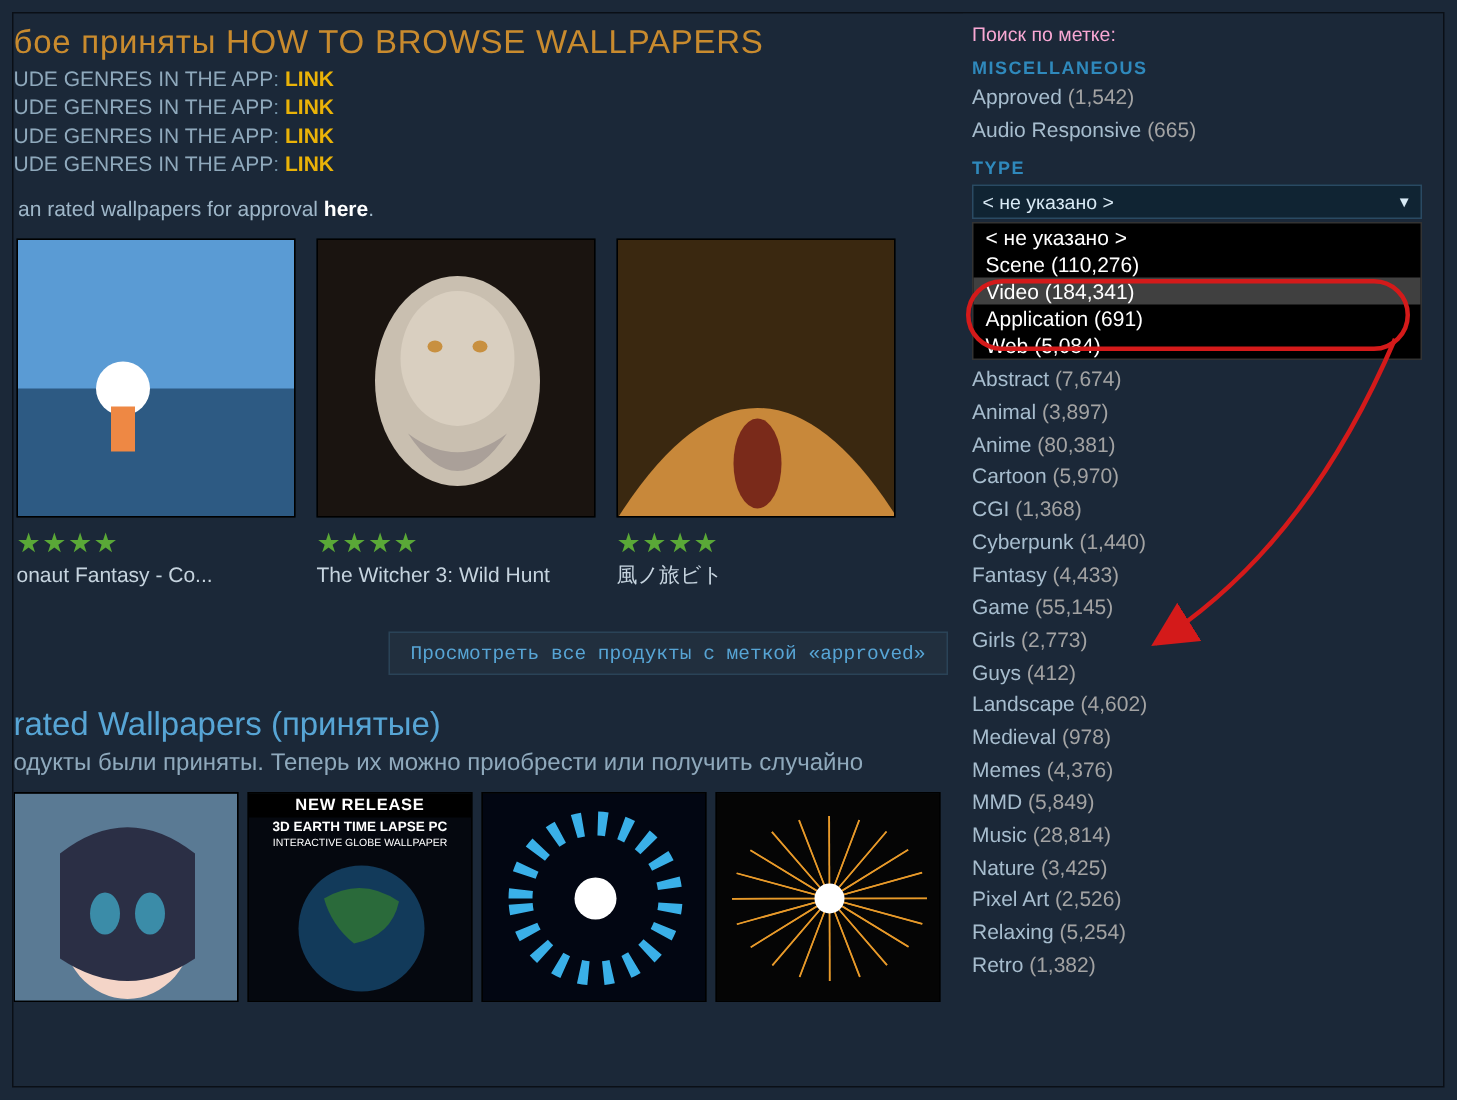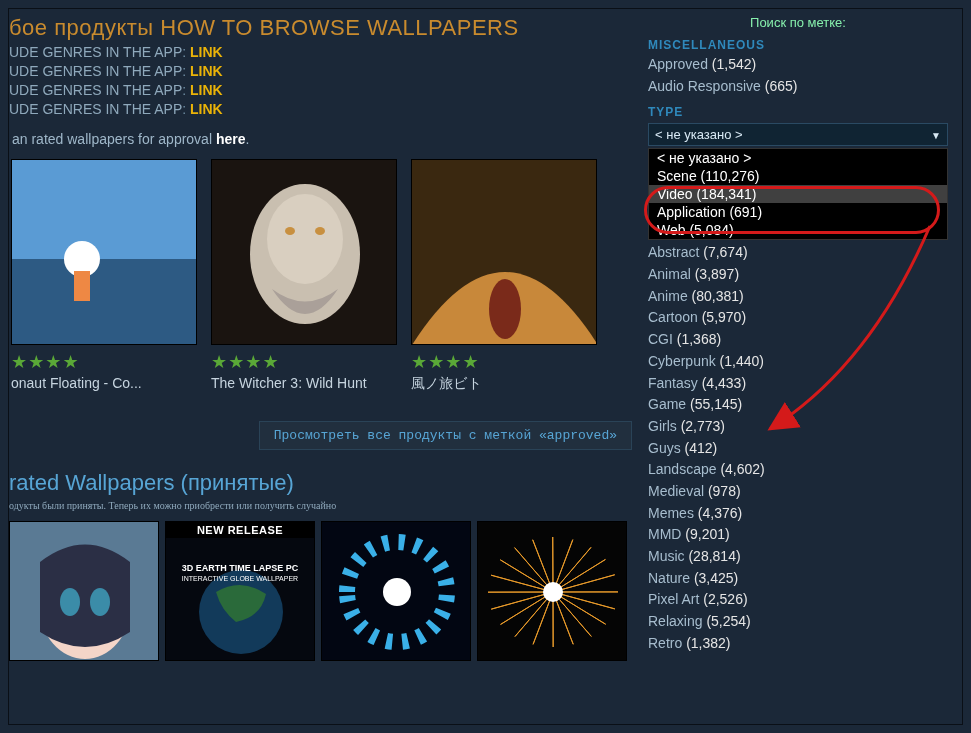--- a/index.html
+++ b/index.html
@@ -15,49 +15,49 @@
 .submit { font-size:14px; color:#9fb7c9; margin:12px 0 12px 3px; }
 .submit strong { color:#fff; font-weight:600; }
 .thumbs { display:flex; gap:14px; margin-top:4px; padding-left:2px; }
 .thumb { width:186px; }
 .art { width:186px; height:186px; background:#0d1821; border:1px solid #000; display:flex; align-items:center; justify-content:center; position:relative; overflow:hidden; }
 .stars { color:#5aa837; font-size:18px; letter-spacing:1px; margin-top:6px;}
 .tname { font-size:14px; color:#c6d4df; margin-top:2px; }
 .viewall { margin-top:28px; text-align:right; }
 .viewall-btn { display:inline-block; background:#212f3e; border:1px solid #2a4357; color:#57a5d5; font-size:13px; padding:6px 14px;font-family:Liberation Mono, monospace; }
 .sec-title { margin-top:20px; font-size:22px; color:#57a5d5; }
-.sec-sub { font-size:10px; color:#8fa9bc; margin-top:4px; margin-bottom:10px;font-family:Liberation Serif, serif; }
+.sec-sub { font-size:16px; color:#8fa9bc; margin-top:4px; margin-bottom:10px; }
 .wp-row { display:flex; gap:6px; }
 .wp { width:150px; height:140px; background:#0b1117; border:1px solid #000; position:relative; overflow:hidden; }
 .wp .badge { position:absolute; top:0; left:0; right:0; background:#000000; color:#fff; font-size:11px; text-align:center; padding:2px 0; font-weight:bold; letter-spacing:.5px;}
-.wp .sub { position:absolute; top:17px; left:0; right:0; text-align:center; font-size:9px; color:#fff; line-height:1.15; font-weight:bold;margin-top:24px;}
-
-.r-label { font-size:13px; color:#86efac; margin-bottom:6px;text-align:center; }
+.wp .sub { position:absolute; top:17px; left:0; right:0; text-align:center; font-size:9px; color:#fff; line-height:1.15; font-weight:bold;}
+
+.r-label { font-size:13px; color:#f9a8d4; margin-bottom:6px; }
 .r-head { font-size:12px; color:#2f89bc; letter-spacing:1px; margin-top:8px; margin-bottom:2px; font-weight:bold;}
 .tag-line { font-size:14px; color:#a7bdce; line-height:1.55;}
-.tag-line .cnt { color:#e5e5e5;text-align:center; }
+.tag-line .cnt { color:#a3a3a3;text-align:center; }
 .sel { width:100%; background:#102433; border:1px solid #2a4a63; color:#d8e9f4; font-size:13px; padding:3px 6px; margin-top:4px; position:relative;}
 .sel .caret { position:absolute; right:6px; top:6px; font-size:10px; color:#d8e9f4;}
 .dropdown-wrap { position:relative; margin-top:2px; }
 .dropdown { background:#000; border:1px solid #333; font-size:14px; }
 .dropdown .opt { padding:1px 8px; color:#fff; }
 .dropdown .opt.sel-opt { background:#404040; }
 .circ-outer { position:absolute; border:3px solid #d41a1a; border-radius:24px; pointer-events:none; }
 .circ-top { left:644px; top:186px; width:296px; height:48px; }
 .arrow-svg { position:absolute; pointer-events:none; }
 
 </style>
 </head>
 <body>
 
 <div class="frame">
  <div class="cols">
   <div class="left">
     <h1 class="title">
-      <span>бое продукты </span><span>HOW TO BROWSE WALLPAPERS</span>
+      <span>бое приняты </span><span>HOW TO BROWSE WALLPAPERS</span>
     </h1>
     <div id="genre-block">
           <div class="genre-line"><b>UDE GENRES IN THE APP</b>: <span class="linklike">LINK</span></div>
           <div class="genre-line"><b>UDE GENRES IN THE APP</b>: <span class="linklike">LINK</span></div>
           <div class="genre-line"><b>UDE GENRES IN THE APP</b>: <span class="linklike">LINK</span></div>
           <div class="genre-line"><b>UDE GENRES IN THE APP</b>: <span class="linklike">LINK</span></div>
         </div>
     <div class="submit">
       <span>an rated wallpapers for approval </span><strong>here</strong><span>.</span>
     </div>
@@ -66,21 +66,21 @@
           <div class="thumb">
             <div class="art">
               <svg width="186" height="186">
                 <rect width="186" height="186" fill="#5a9bd4"></rect>
                 <rect y="100" width="186" height="86" fill="#2d5a83"></rect>
                 <circle cx="70" cy="100" r="18" fill="#fff"></circle>
                 <rect x="62" y="112" width="16" height="30" fill="#e84"></rect>
               </svg>
             </div>
   <div class="stars">★★★★</div>
-  <div class="tname">onaut Floating - Co...</div>
+  <div class="tname">onaut Fantasy - Co...</div>
           </div>
           <div class="thumb">
             <div class="art">
               <svg width="186" height="186">
                 <rect width="186" height="186" fill="#1a1410"></rect>
                 <ellipse cx="93" cy="95" rx="55" ry="70" fill="#c9bfb0"></ellipse>
                 <ellipse cx="93" cy="80" rx="38" ry="45" fill="#d9cfc0"></ellipse>
                 <ellipse cx="78" cy="72" rx="5" ry="4" fill="#c89040"></ellipse>
                 <ellipse cx="108" cy="72" rx="5" ry="4" fill="#c89040"></ellipse>
                 <path d="M60,130 Q93,180 126,130 Q93,155 60,130" fill="#aaa099"></path>
@@ -207,21 +207,21 @@
           <div class="tag-line">Cartoon <span class="cnt">(5,970)</span></div>
           <div class="tag-line">CGI <span class="cnt">(1,368)</span></div>
           <div class="tag-line">Cyberpunk <span class="cnt">(1,440)</span></div>
           <div class="tag-line">Fantasy <span class="cnt">(4,433)</span></div>
           <div class="tag-line">Game <span class="cnt">(55,145)</span></div>
           <div class="tag-line">Girls <span class="cnt">(2,773)</span></div>
           <div class="tag-line">Guys <span class="cnt">(412)</span></div>
           <div class="tag-line">Landscape <span class="cnt">(4,602)</span></div>
           <div class="tag-line">Medieval <span class="cnt">(978)</span></div>
           <div class="tag-line">Memes <span class="cnt">(4,376)</span></div>
-          <div class="tag-line">MMD <span class="cnt">(9,201)</span></div>
+          <div class="tag-line">MMD <span class="cnt">(5,849)</span></div>
           <div class="tag-line">Music <span class="cnt">(28,814)</span></div>
           <div class="tag-line">Nature <span class="cnt">(3,425)</span></div>
           <div class="tag-line">Pixel Art <span class="cnt">(2,526)</span></div>
           <div class="tag-line">Relaxing <span class="cnt">(5,254)</span></div>
           <div class="tag-line">Retro <span class="cnt">(1,382)</span></div>
         </div>
   </div>
  </div>
 </div>
 

